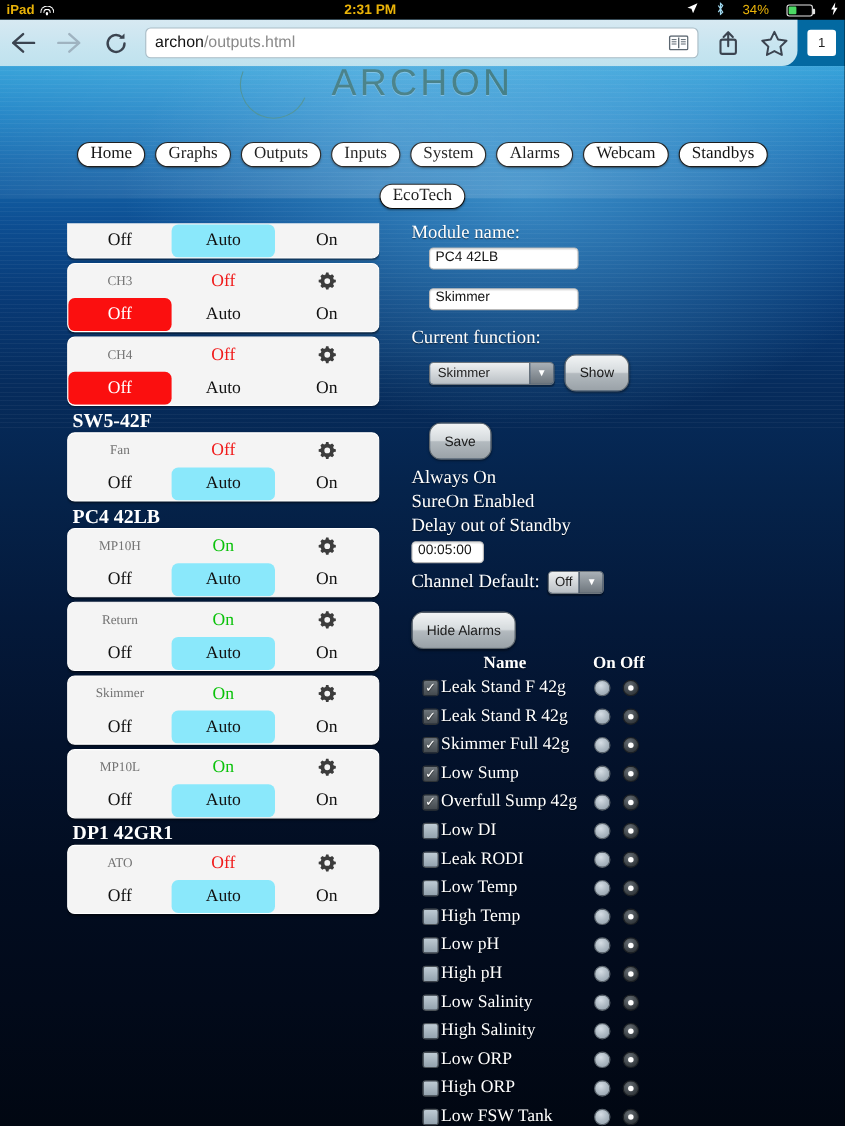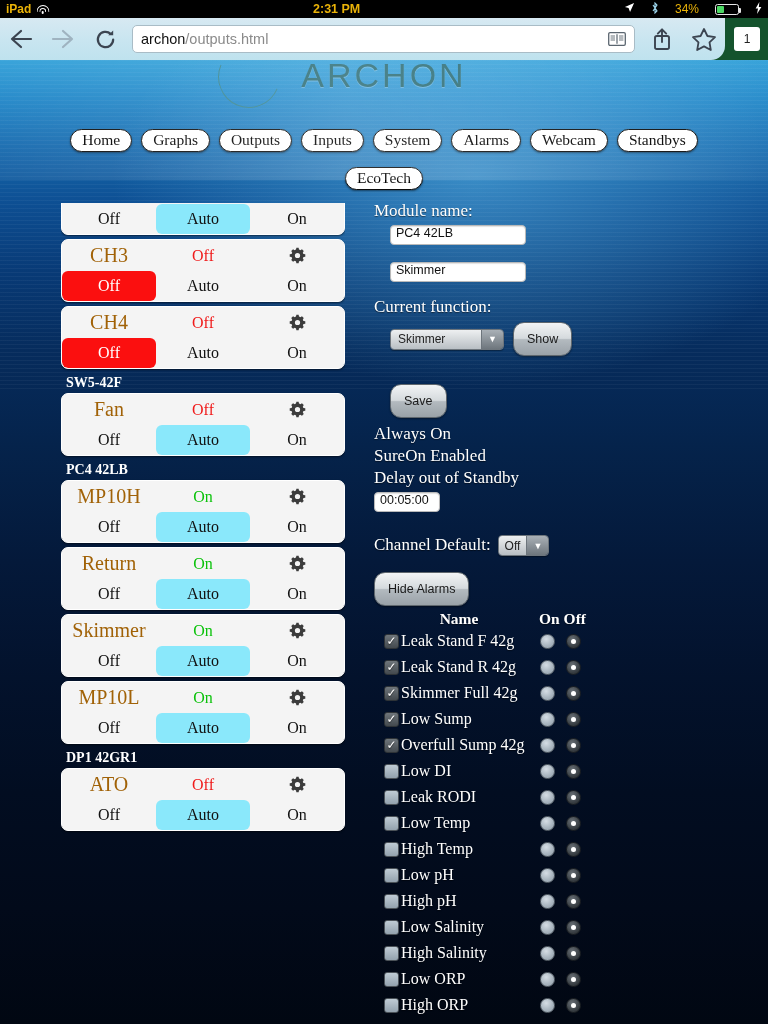--- a/index.html
+++ b/index.html
@@ -46,21 +46,21 @@
     content: ""; position: absolute; right: -3.2px; top: 3px;
     width: 2px; height: 5px; background: #e6e6e6; border-radius: 0 1px 1px 0;
   }
   .batt .fill { position: absolute; left: 1px; top: 1px; bottom: 1px; width: 34%; background: #4cd964; border-radius: 1px; }
   .sb-pct { font-size: 12px; }
 
   
   .chrome {
     position: absolute; left: 0; top: 18px;
     width: 768px; height: 42px;
-    background: #14532d;
+    background: #0369a1;
   }
   .chrome-bg {
     position: absolute; left: 0; top: 0; width: 725px; height: 42px;
     background: linear-gradient(to bottom, #d7e9f2 0%, #c8e5f0 55%, #bfe2ee 100%);
     border-radius: 0 0 14px 0;
   }
   .chrome-inner {
     position: absolute; left: 0; top: 0; width: 725px; height: 42px;
     display: flex; align-items: center; gap: 0;
   }
@@ -160,36 +160,36 @@
   }
 
   
   .chanlist {
     position: absolute; left: 61px; top: 143px;
     width: 284px; height: 662px;
     overflow: hidden;
   }
   .grouphdr {
     font-family: "Liberation Serif", serif;
-    font-weight: bold; font-size: 14px; color: #ffffff;
+    font-weight: bold; font-size: 18px; color: #ffffff;
     padding: 1px 0 2px 5px; line-height: 17px;
   }
   .chan {
     background: #f4f4f4;
     border: 1px solid #ffffff;
     border-radius: 7px;
     margin-bottom: 4px;
     overflow: hidden;
     box-shadow: 0 1px 2px rgba(0,0,0,0.5);
   }
   .chan-top {
     display: grid; grid-template-columns: 1fr 1fr 1fr;
     align-items: center; height: 31px;
   }
-  .chan-name { text-align: center; font-size: 20px; color: #a16207; }
+  .chan-name { text-align: center; font-size: 12px; color: #737373; }
   .chan-state { text-align: center; font-size: 16px; font-weight: 400; }
   .chan-state.on { color: #0ac20a; }
   .chan-state.off { color: #f01b1b; }
   .gear-cell { display: flex; align-items: center; justify-content: center; cursor: pointer; }
   .chan-btns {
     display: grid; grid-template-columns: 1fr 1fr 1fr;
     align-items: stretch; height: 30px;
   }
   .cbtn {
     display: flex; align-items: center; justify-content: center;
@@ -561,21 +561,21 @@
       <div style="height:28px;"></div>
       <div style="margin-left:16px;">
         <span class="btn-gray">Save</span>
       </div>
 
       <div class="lbl" style="margin-top:5px;">Always On</div>
       <div class="lbl">SureOn Enabled</div>
       <div class="lbl">Delay out of Standby</div>
       <div class="txtinput narrow" style="margin-top:3px;">00:05:00</div>
 
-      <div class="row-inline2" style="margin-top:22px;align-items:flex-end;">
+      <div class="row-inline2" style="margin-top:6px;">
         <span class="lbl">Channel Default:</span>
         <span class="selwrap small">
           <span class="selval">Off</span>
           <span class="selarrow">▼</span>
         </span>
       </div>
 
       <div style="height:16px;"></div>
       <div>
         <span class="btn-gray">Hide Alarms</span>

